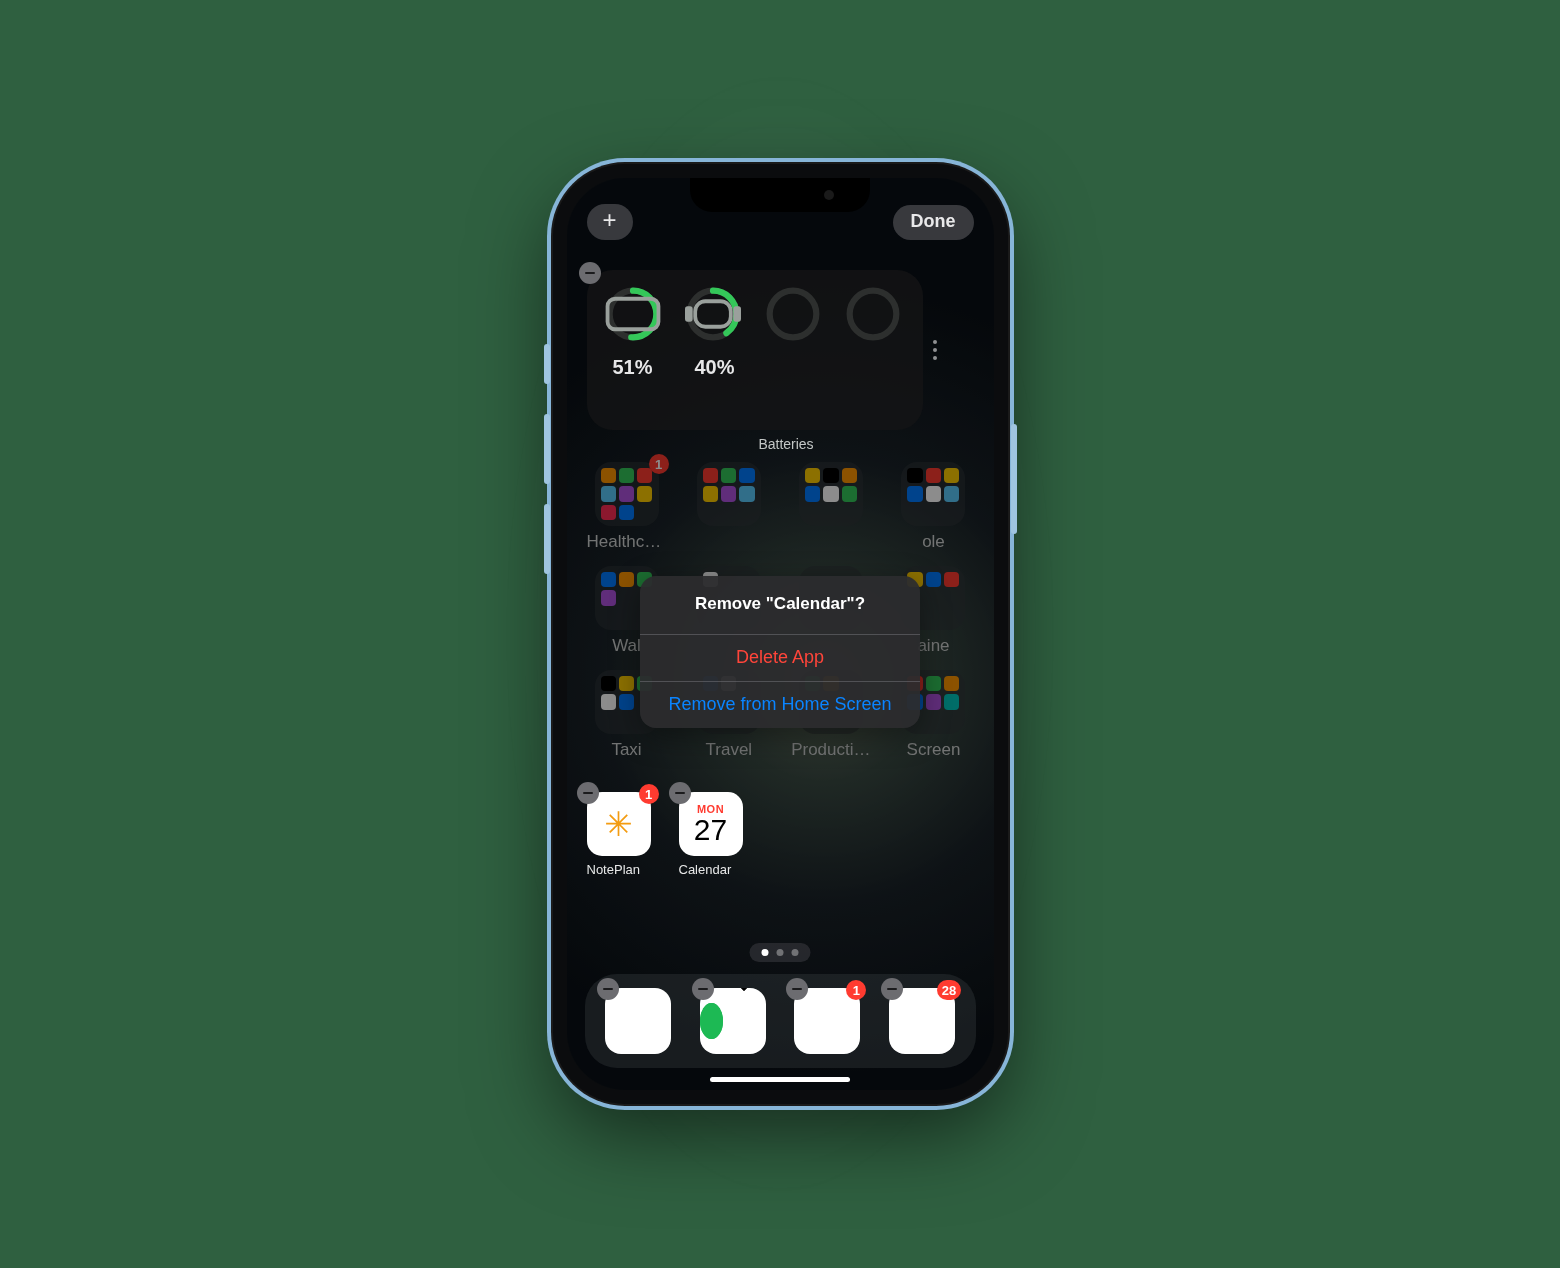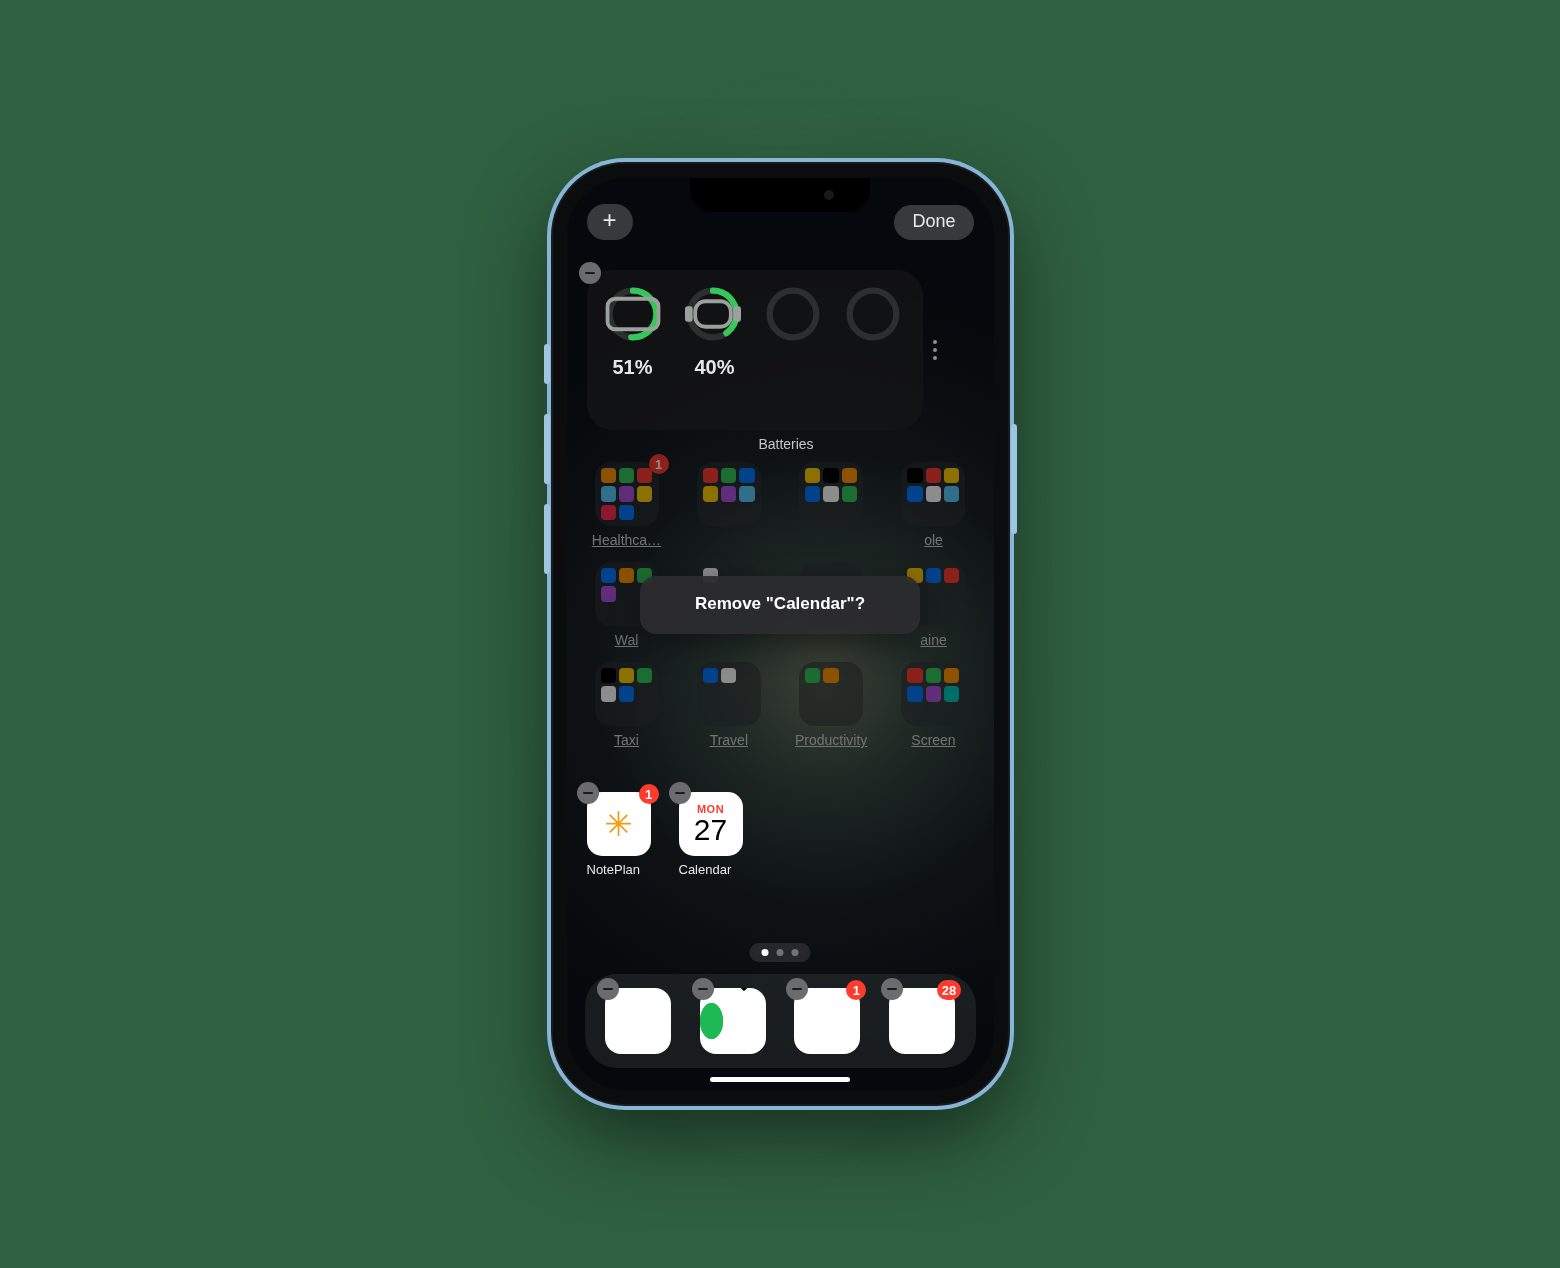--- a/index.html
+++ b/index.html
@@ -69,21 +69,21 @@
   }
   .topbar {
     position: absolute; top: 26px; left: 0; right: 0;
     display: flex; justify-content: space-between; align-items: center;
     padding: 0 20px;
     z-index: 20;
   }
   .pill {
     background: rgba(90,90,95,0.6);
     color: #e9e9ea;
-    font-weight: 400;
+    font-weight: 700;
     font-size: 18px;
     border-radius: 20px;
     padding: 6px 18px 8px;
     min-width: 46px;
     text-align: center;
   }
   .pill.add { padding: 2px 16px 6px; font-size: 24px; font-weight: 400; }
   .widget {
     position: absolute; top: 92px; left: 20px;
     width: 336px; height: 160px;
@@ -141,21 +141,21 @@
     width: 80px; text-align: center;
   }
   .folder-box {
     width: 64px; height: 64px; margin: 0 auto 6px;
     background: rgba(50,55,58,0.55);
     border-radius: 16px;
     display: grid; grid-template-columns: repeat(3,1fr); grid-template-rows: repeat(3,1fr);
     gap: 3px; padding: 6px;
   }
   .mini { border-radius: 4px; }
-  .folder-lbl { color: #cfd2d1; font-size: 14px; white-space: nowrap; overflow: hidden; text-overflow: ellipsis; max-width: 80px; display: block; text-decoration: underline; }
+  .folder-lbl { color: #cfd2d1; font-size: 17px; white-space: nowrap; overflow: hidden; text-overflow: ellipsis; max-width: 80px; display: block; }
   .apps-row {
     position: absolute; top: 614px; left: 20px;
     display: flex; gap: 28px;
     z-index: 10;
   }
   .app { width: 64px; position: relative; text-align: left; }
   .app .icon {
     width: 64px; height: 64px; border-radius: 15px; background: #fff;
     display: flex; align-items: center; justify-content: center;
     font-size: 30px; position: relative;
@@ -554,17 +554,19 @@
         <div class="icon messages-ico"></div>
       </div>
     </div>
 
     <div class="dim-overlay"></div>
 
     <div class="alert">
       <div class="hdr">
         <div class="ttl">Remove "Calendar"?</div>
       </div>
+      <div class="btn del">Delete App</div>
+      <div class="btn blue">Remove from Home Screen</div>
     </div>
 
     <div class="home-indicator"></div>
   </div>
 </div>
 
 </body></html>

